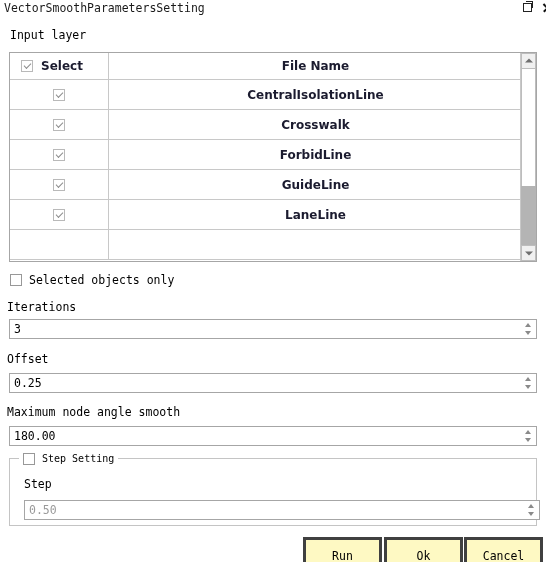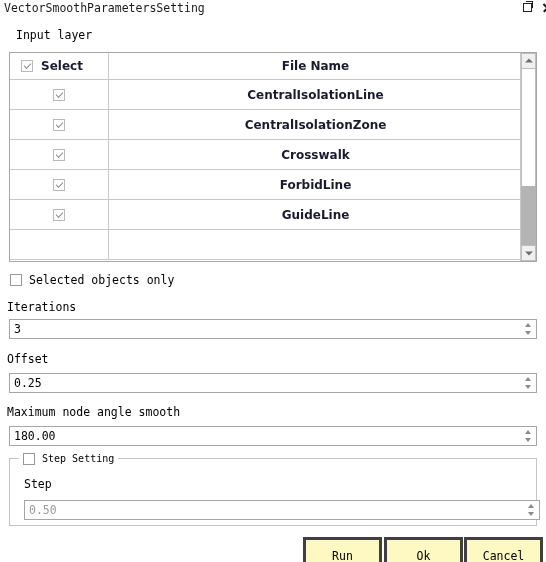--- a/index.html
+++ b/index.html
@@ -313,21 +313,21 @@
   <div class="titlebar-buttons">
     <div class="tb-btn">
       <span class="restore-glyph"></span>
     </div>
     <div class="tb-btn">
       <span class="close-glyph"></span>
     </div>
   </div>
 </div>
 
-<div class="form-label" style="left:16px; top:28px;">Input layer</div>
+<div class="form-label" style="left:10px; top:28px;">Input layer</div>
 
 <div class="table-wrap">
   <table class="tbl">
     <thead>
       <tr>
         <th class="col-sel">
           <div class="hdr-sel-inner">
             <span class="gcheck checked"></span>
             <span class="hdr-sel-label">Select</span>
           </div>
@@ -343,45 +343,45 @@
             </div>
         </td>
         <td class="col-name">CentralIsolationLine</td>
       </tr>
       <tr>
         <td class="col-sel">
           <div class="cell-center">
               <span class="gcheck checked"></span>
             </div>
         </td>
-        <td class="col-name">CentralIsolationZone</td>
-      </tr>
-      <tr>
-        <td class="col-sel">
-          <div class="cell-center">
-              <span class="gcheck checked"></span>
-            </div>
-        </td>
         <td class="col-name">Crosswalk</td>
       </tr>
       <tr>
         <td class="col-sel">
           <div class="cell-center">
               <span class="gcheck checked"></span>
             </div>
         </td>
         <td class="col-name">ForbidLine</td>
       </tr>
       <tr>
         <td class="col-sel">
           <div class="cell-center">
               <span class="gcheck checked"></span>
             </div>
         </td>
         <td class="col-name">GuideLine</td>
+      </tr>
+      <tr>
+        <td class="col-sel">
+          <div class="cell-center">
+              <span class="gcheck checked"></span>
+            </div>
+        </td>
+        <td class="col-name">LaneLine</td>
       </tr>
       <tr>
         <td class="col-sel"></td>
         <td class="col-name"></td>
       </tr>
     </tbody>
   </table>
 
   <div class="vscroll">
     <div class="vs-trough"></div>

